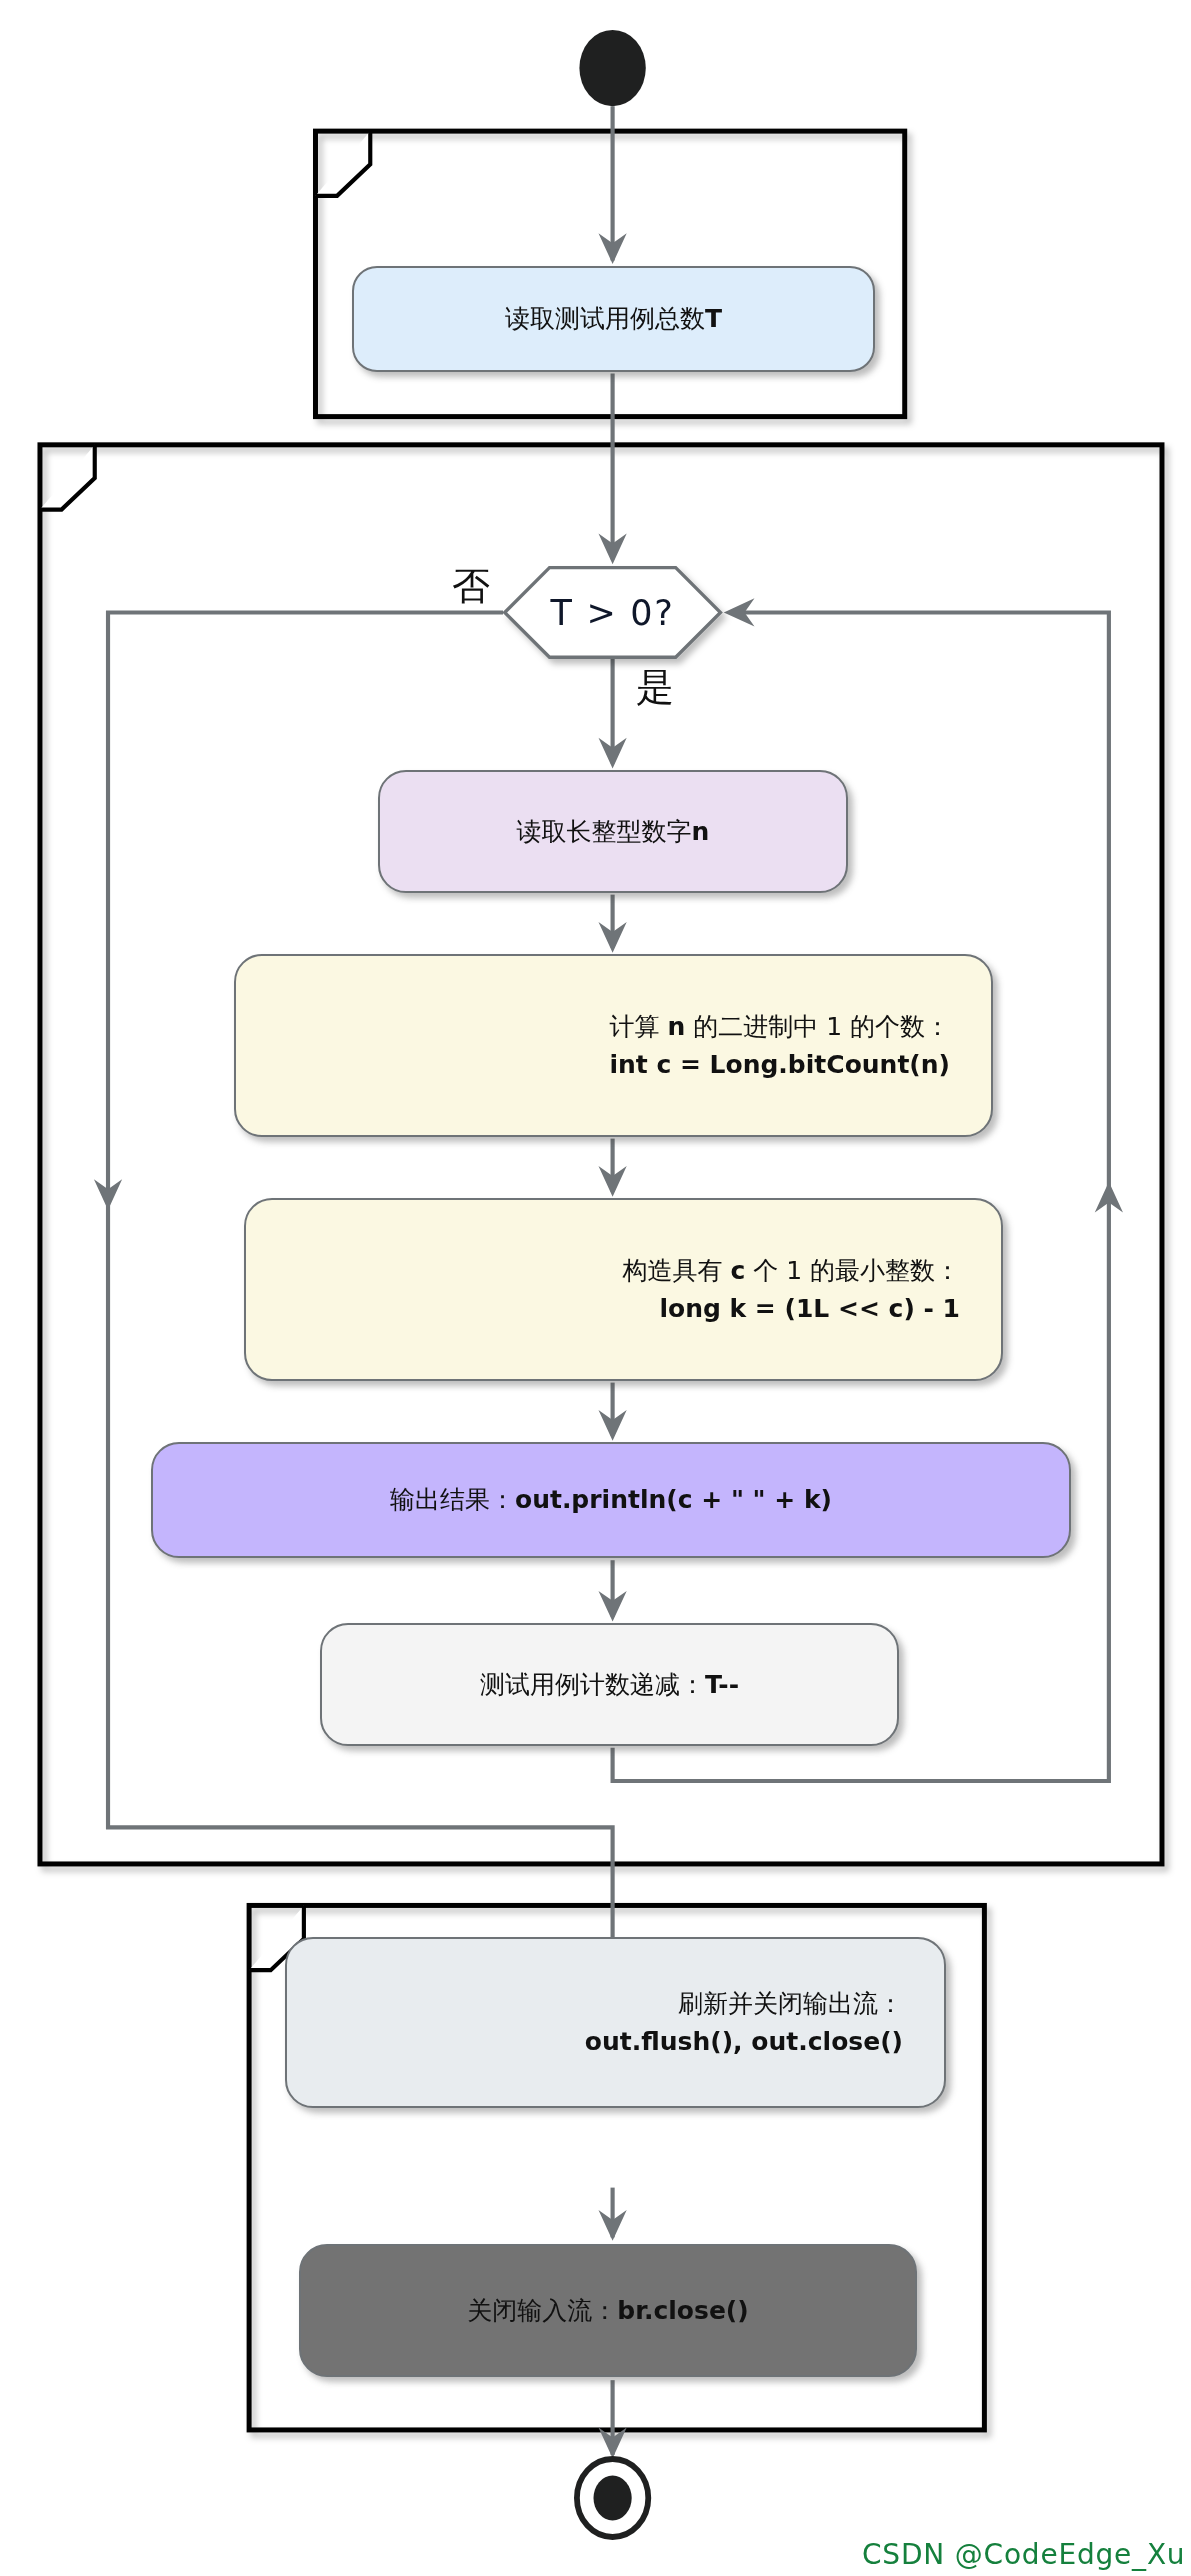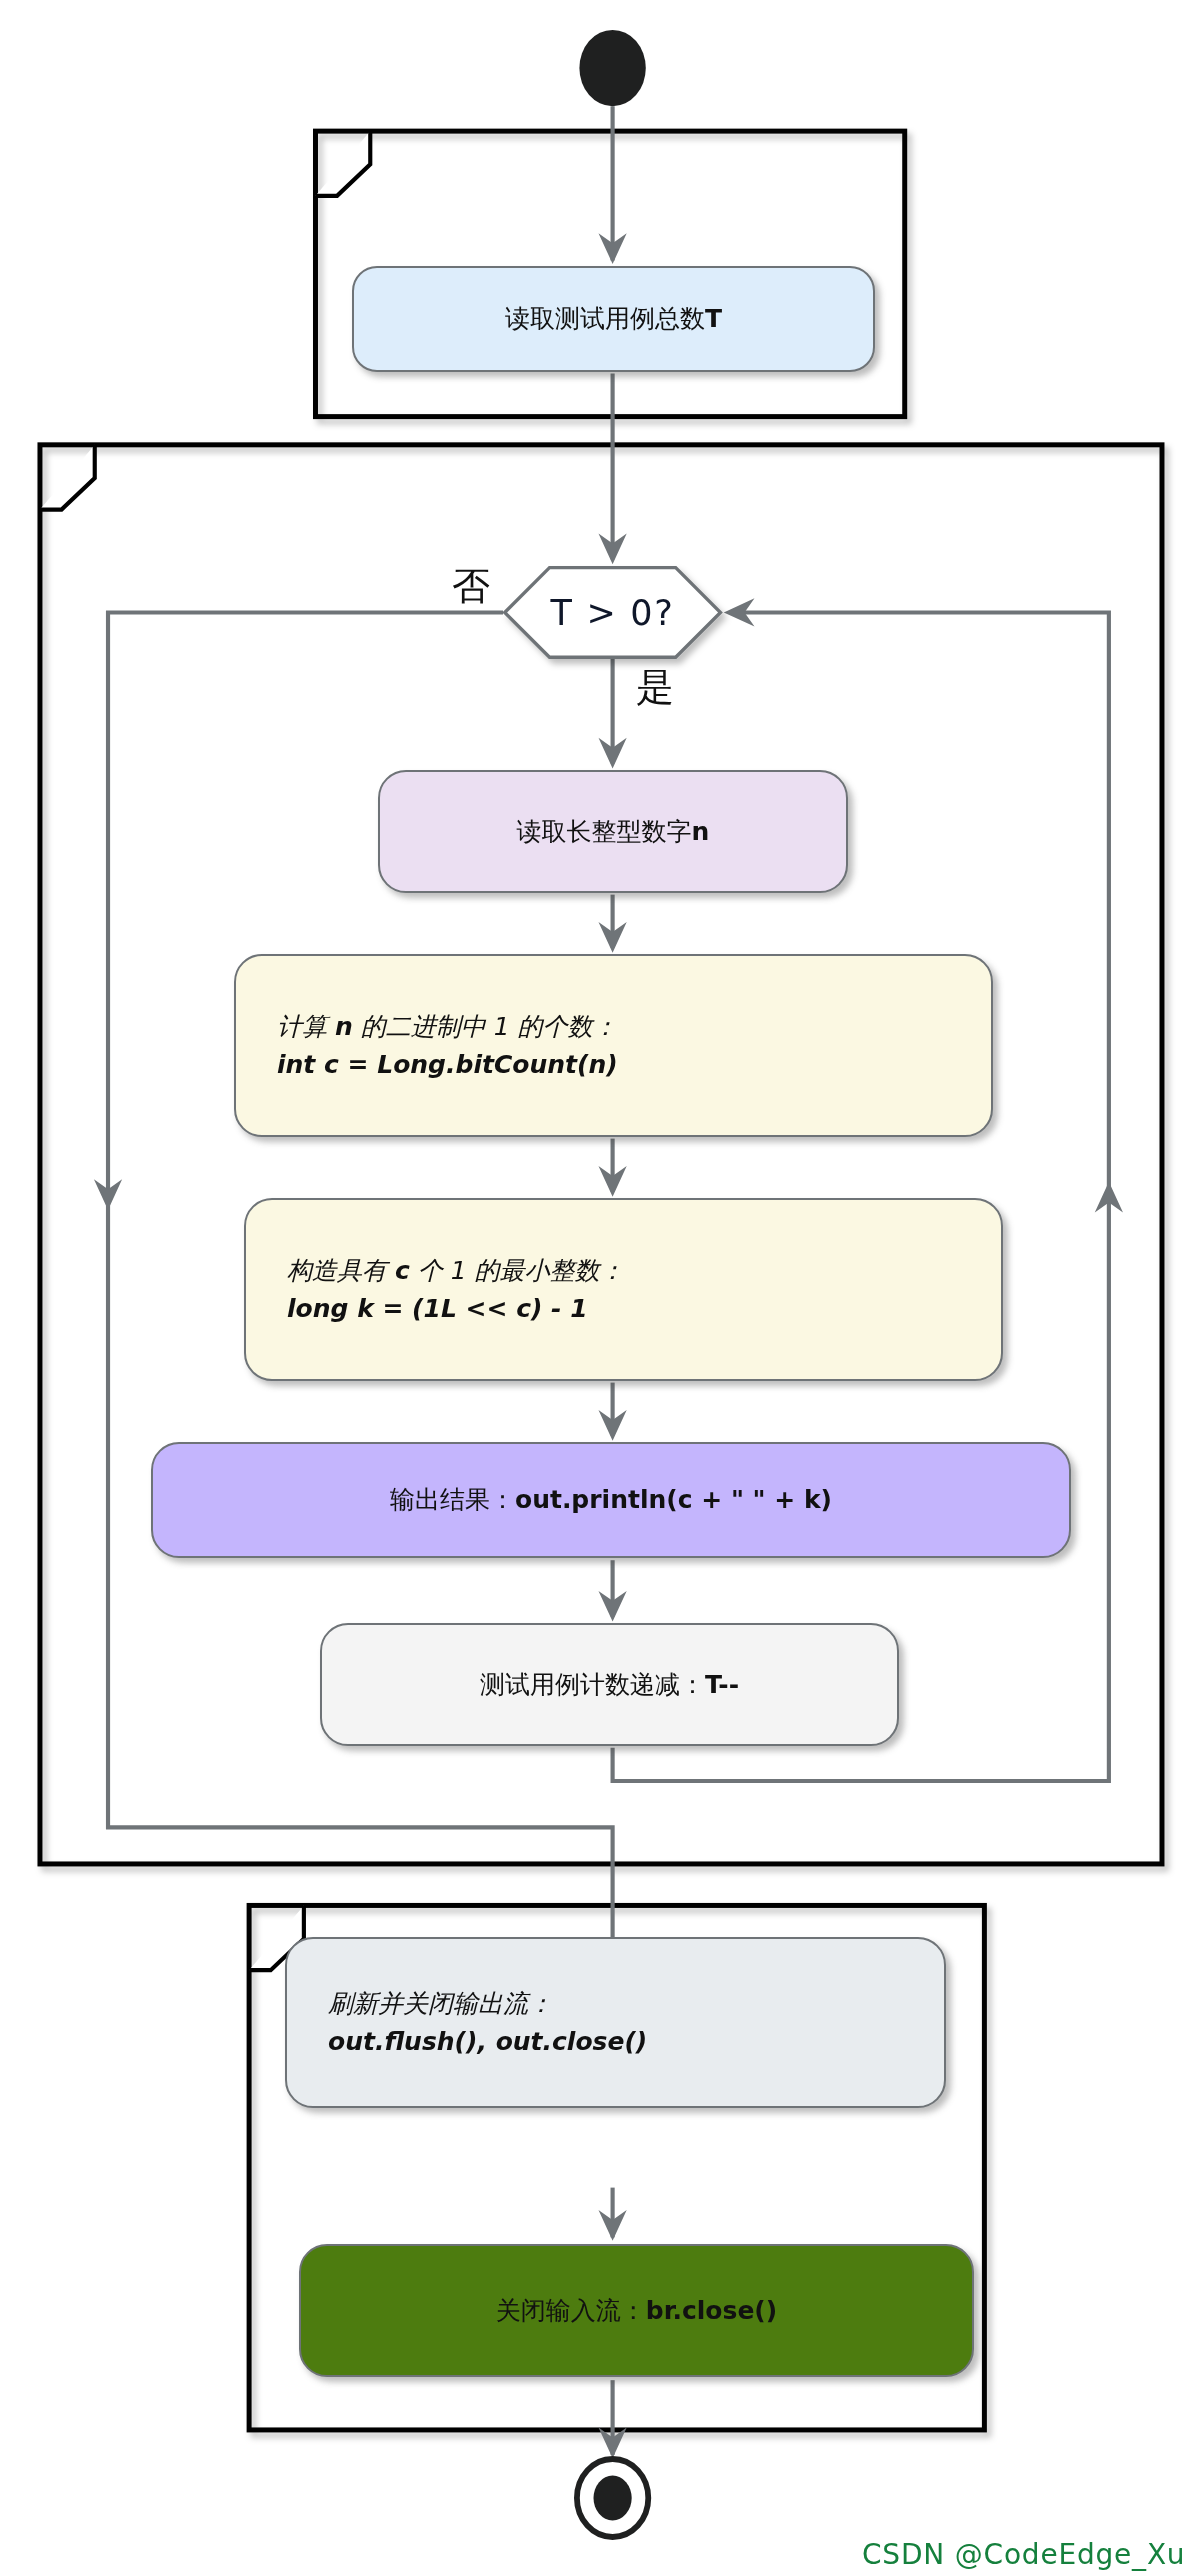--- a/index.html
+++ b/index.html
@@ -9,21 +9,21 @@
   }
   .layer{position:absolute;left:0;top:0;width:1192px;height:2576px;}
   .node{
     position:absolute;box-sizing:border-box;
     display:flex;align-items:center;justify-content:center;
     border:2.5px solid #6e7377;border-radius:28px;
     font-size:25px;line-height:1.5;color:#111;
     box-shadow:4.1px 5px 6.6px rgba(70,70,70,0.35);
     white-space:nowrap;
   }
-  .node.multi{flex-direction:column;align-items:flex-start;justify-content:center;padding:0 41px;font-style:italic;}
+  .node.multi{flex-direction:column;align-items:flex-end;justify-content:center;padding:0 41px;}
   .node .line{white-space:nowrap;}
   .b{font-weight:700;}
   .edge-label{
     position:absolute;font-size:38px;font-weight:500;color:#111;
     display:flex;align-items:center;justify-content:center;
   }
   .decision-label{
     position:absolute;font-size:35px;color:#0f172a;
     display:flex;align-items:center;justify-content:center;letter-spacing:1.7px;
   }
@@ -128,21 +128,21 @@
   <div class="node" style="left: 320px; top: 1623px; width: 579px; height: 123px; background: rgb(244, 244, 244);">
       <span>测试用例计数递减：</span>
       <span class="b">T--</span>
     </div>
 
   <div class="node multi" style="left: 285px; top: 1937px; width: 661px; height: 171px; background: rgb(232, 236, 239);">
     <div class="line"><span>刷新并关闭输出流：</span></div>
     <div class="line"><span class="b">out.flush(), out.close()</span></div>
   </div>
 
-  <div class="node" style="left: 299px; top: 2244px; width: 675px; height: 133px; background: #4d7c0f;">
+  <div class="node" style="left: 299px; top: 2244px; width: 618px; height: 133px; background: #737373;">
       <span>关闭输入流： </span>
       <span class="b">br.close()</span>
     </div>
 
   <div class="watermark">CSDN @CodeEdge_Xu</div>
 
 </div>
 
 
 </body></html>

